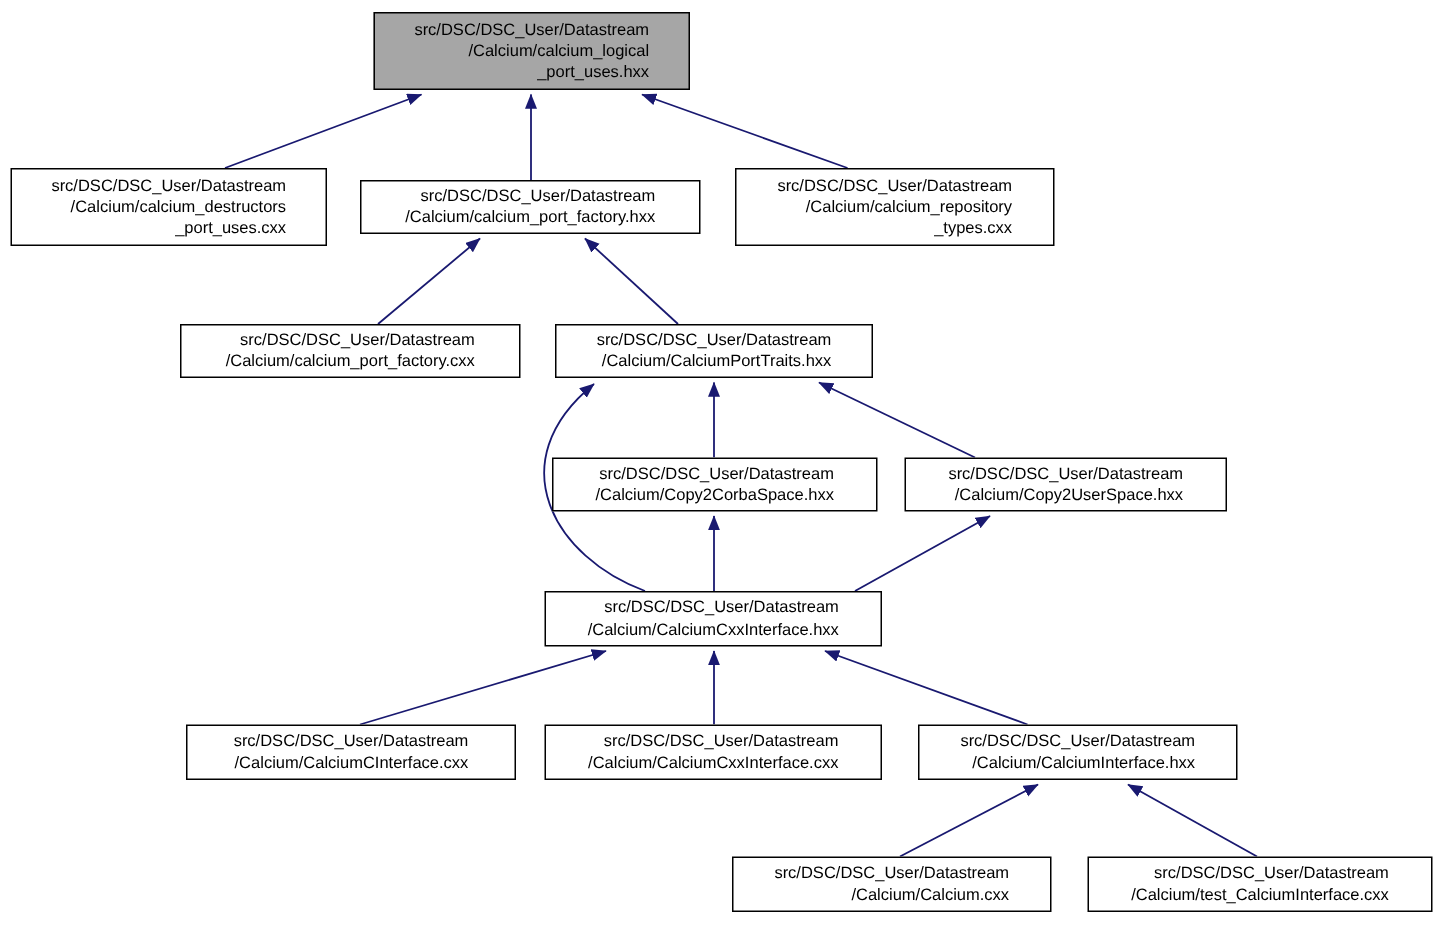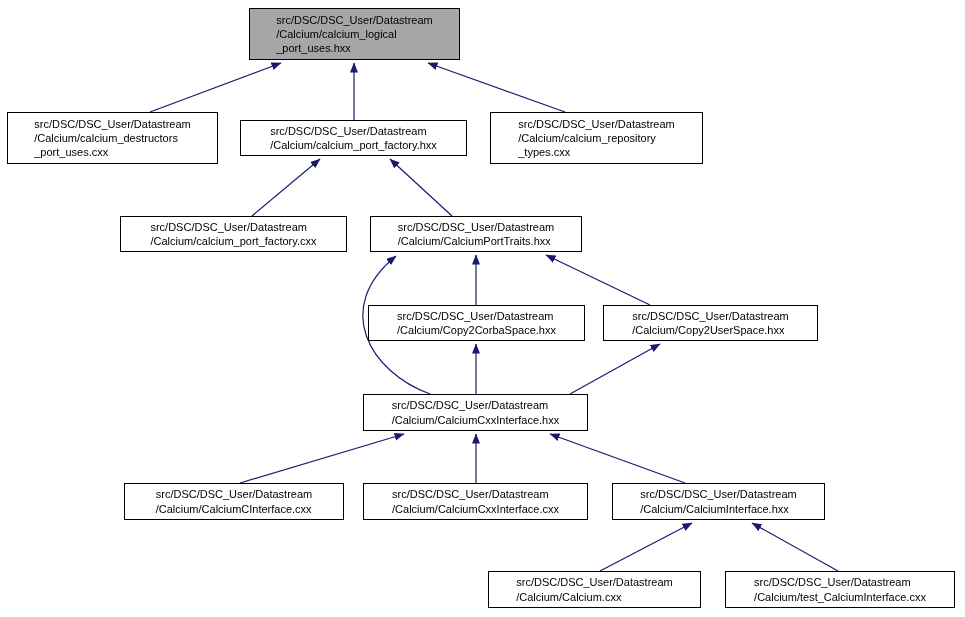--- a/index.html
+++ b/index.html
@@ -33,21 +33,21 @@
     cursor: pointer;
   }
   .node.highlight {
     background: var(--highlight-fill, #a6a6a6);
   }
   .node-label {
     display: block;
     font-size: 11px;
     line-height: 1.28;
     color: #000000;
-    text-align: left;
+    text-align: right;
     white-space: pre-line;
   }
 </style>
 </head>
 <body>
 
 <div class="canvas">
 
   <svg class="edges-layer" width="965" height="617" viewBox="0 0 965 617">
     <defs>

